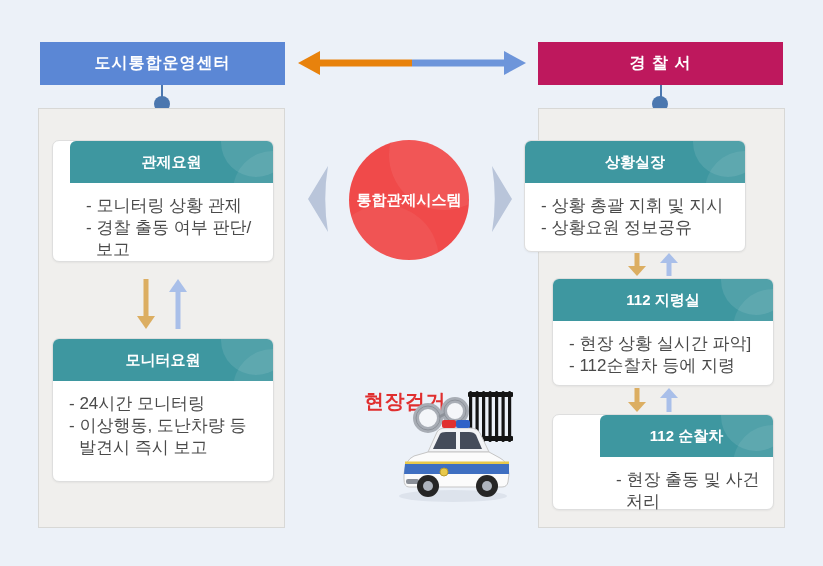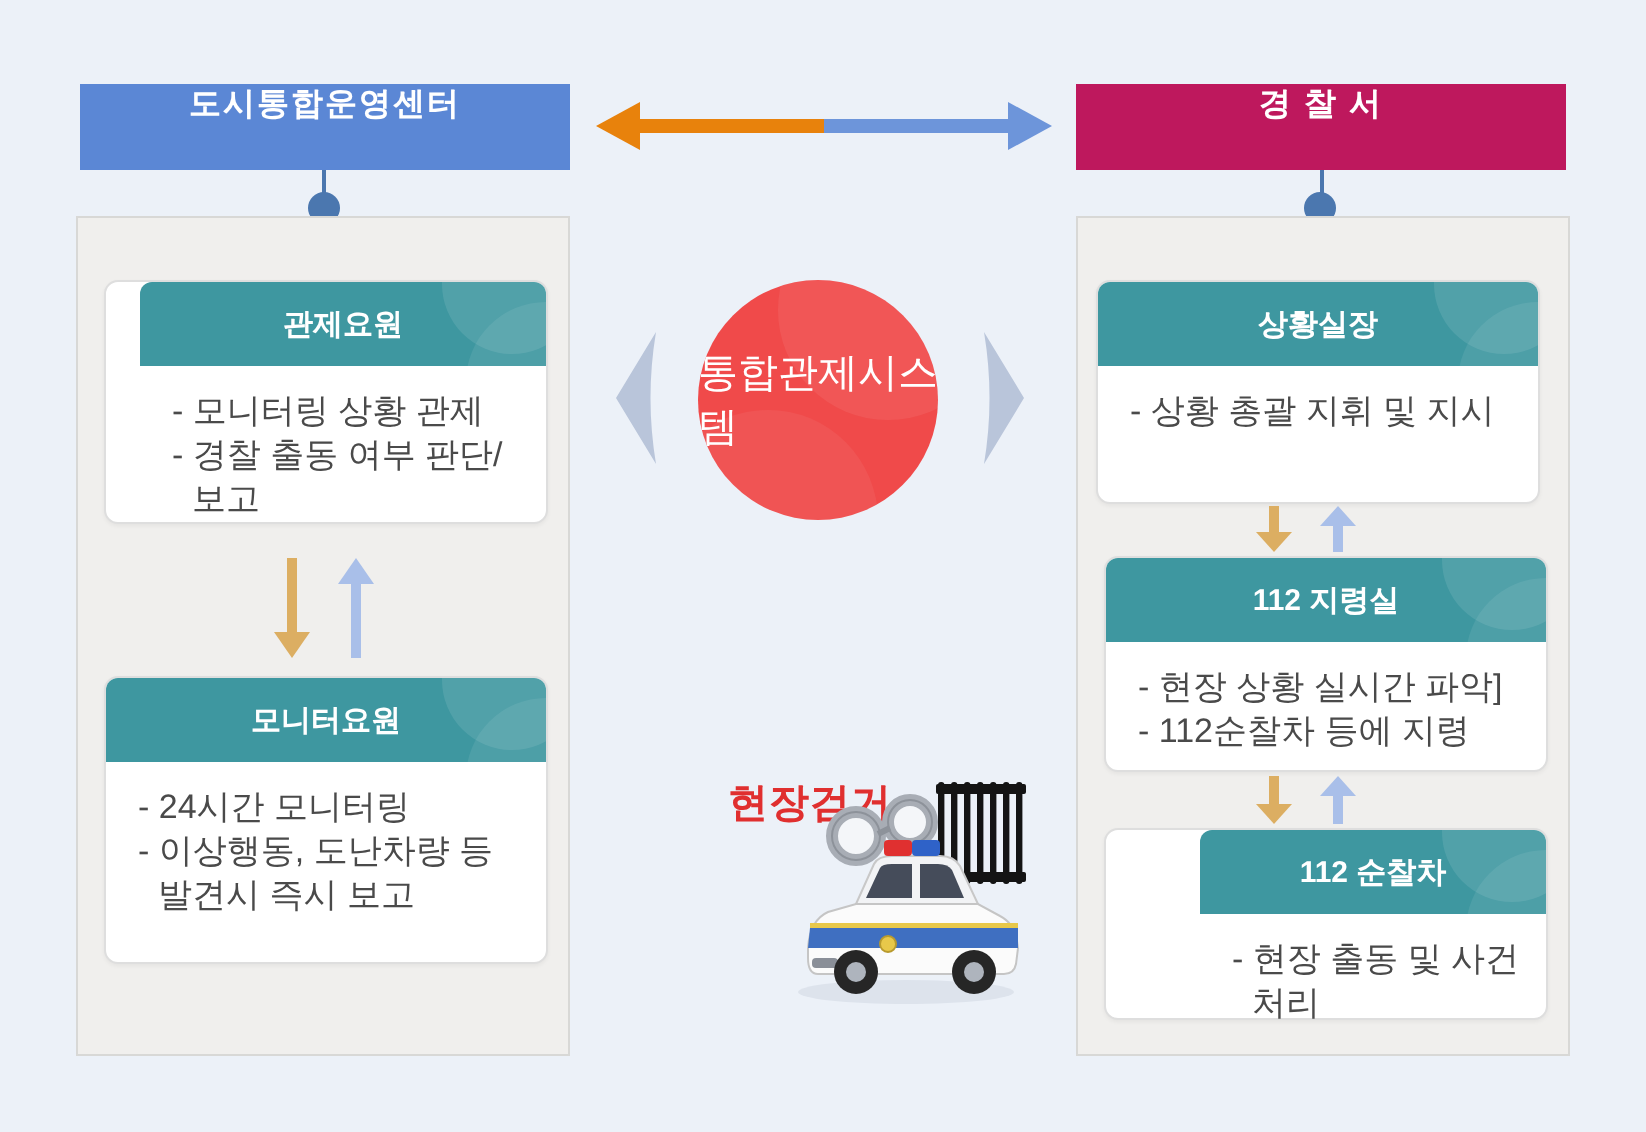--- a/index.html
+++ b/index.html
@@ -7,21 +7,21 @@
     width:823px;height:566px;position:relative;overflow:hidden;
     background:#ecf1f8;
     font-family:"Liberation Sans","DejaVu Sans",sans-serif;
   }
   .stage{position:absolute;inset:0;}
 
   
   .hdr{
     position:absolute;top:42px;width:245px;height:43px;
     color:#fff;font-size:16px;font-weight:bold;
-    display:flex;justify-content:center;
+    display:flex;align-items:center;justify-content:center;
     letter-spacing:1px;
   }
   .hdr-left{left:40px;background:#5b87d5;}
   .hdr-right{left:538px;background:#be185d;}
 
   
   .conn-line{position:absolute;width:2px;height:13px;top:85px;background:#4b77af;}
   .conn-dot{position:absolute;width:16px;height:16px;top:96px;border-radius:50%;background:#4b77af;}
 
   
@@ -52,39 +52,39 @@
     content:"";position:absolute;width:80px;height:80px;border-radius:50%;
     background:rgba(255,255,255,0.08);right:-40px;top:10px;
   }
   .card-bd{
     padding:12px 10px 0 16px;font-size:17px;color:#4a4a4a;line-height:22px;
   }
   .card-bd .item{padding-left:10px;text-indent:-10px;}
 
   #card-l1{left:52px;top:140px;height:122px;padding-left:17px;}
   #card-l2{left:52px;top:338px;height:144px;}
-  #card-r1{left:548px;top:140px;height:112px;}
+  #card-r1{left:524px;top:140px;height:112px;}
   #card-r2{left:552px;top:278px;height:108px;}
   #card-r3{left:552px;top:414px;height:96px;padding-left:47px;}
 
   
   .vpair{position:absolute;}
   #vpair-left{left:133px;top:279px;}
   #vpair-r1{left:624px;top:253px;}
   #vpair-r2{left:624px;top:388px;}
 
   
   #hlink{position:absolute;left:296px;top:50px;}
 
   
   .sys-circle{
     position:absolute;left:349px;top:140px;width:120px;height:120px;
     border-radius:50%;background:#f04a4a;overflow:hidden;
     display:flex;align-items:center;justify-content:center;
-    color:#fff;font-size:20px;font-weight:normal;
+    color:#fff;font-size:15px;font-weight:bold;
   }
   .sys-circle::before{
     content:"";position:absolute;width:110px;height:110px;border-radius:50%;
     background:rgba(255,255,255,0.07);right:-30px;top:-40px;
   }
   .sys-circle::after{
     content:"";position:absolute;width:110px;height:110px;border-radius:50%;
     background:rgba(255,255,255,0.06);left:-20px;bottom:-55px;
   }
   .sys-circle span{position:relative;z-index:1;}
@@ -148,20 +148,21 @@
       <div class="item">- 이상행동, 도난차량 등 발견시 즉시 보고</div>
     </div>
   </div>
 
   <div class="card" id="card-r1">
     <div class="card-hd">
       <span>상황실장</span>
     </div>
     <div class="card-bd">
       <div class="item">- 상황 총괄 지휘 및 지시</div>
+      <div class="item">- 상황요원 정보공유</div>
     </div>
   </div>
 
   <div class="card" id="card-r2">
     <div class="card-hd">
       <span>112 지령실</span>
     </div>
     <div class="card-bd">
       <div class="item">- 현장 상황 실시간 파악]</div>
       <div class="item">- 112순찰차 등에 지령</div>

